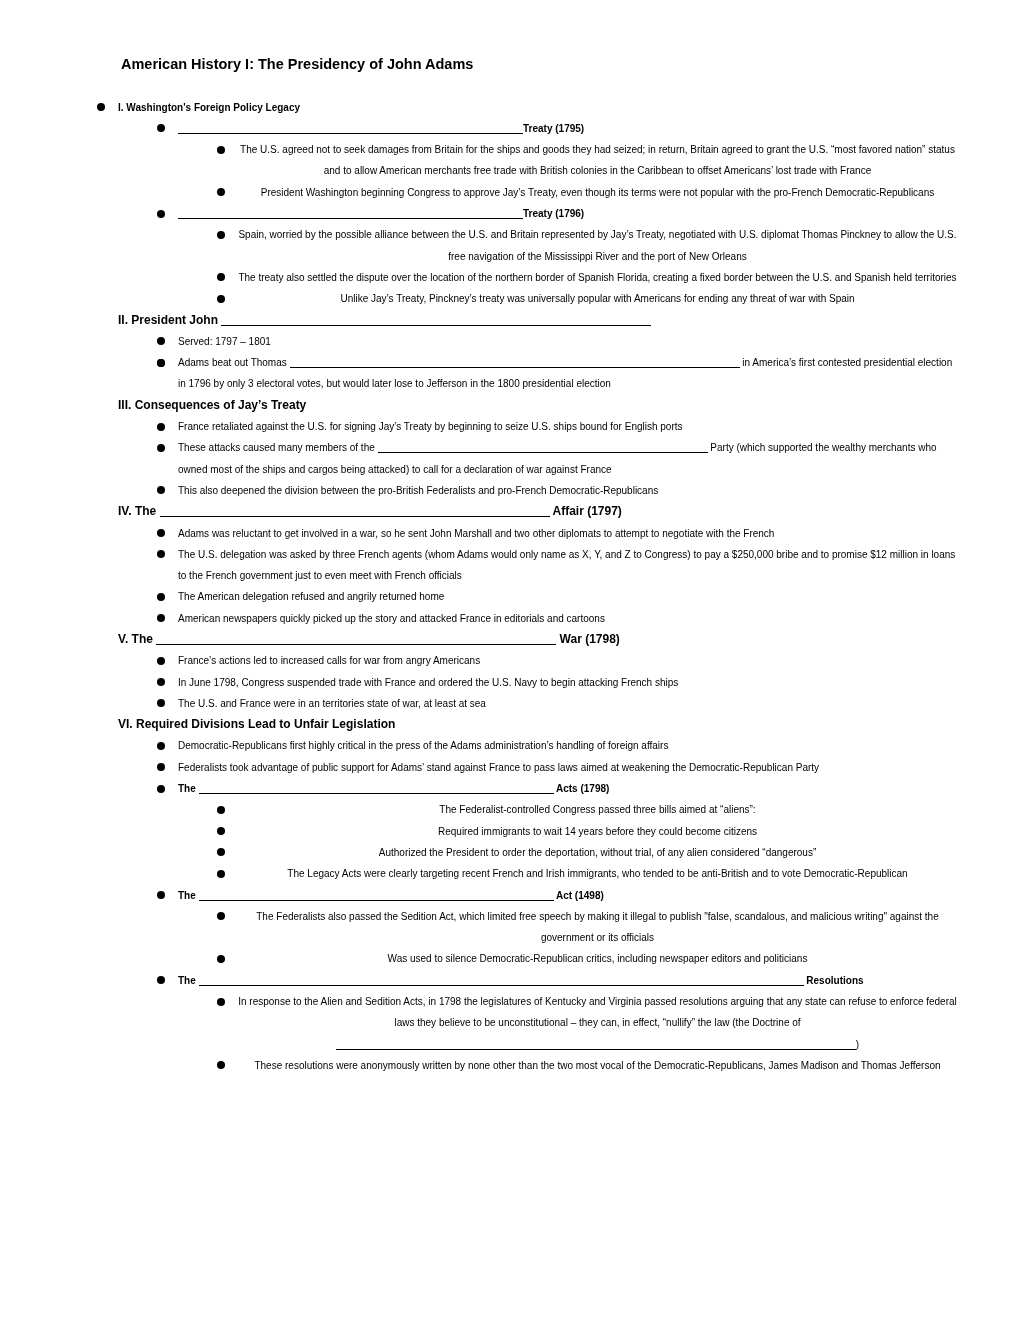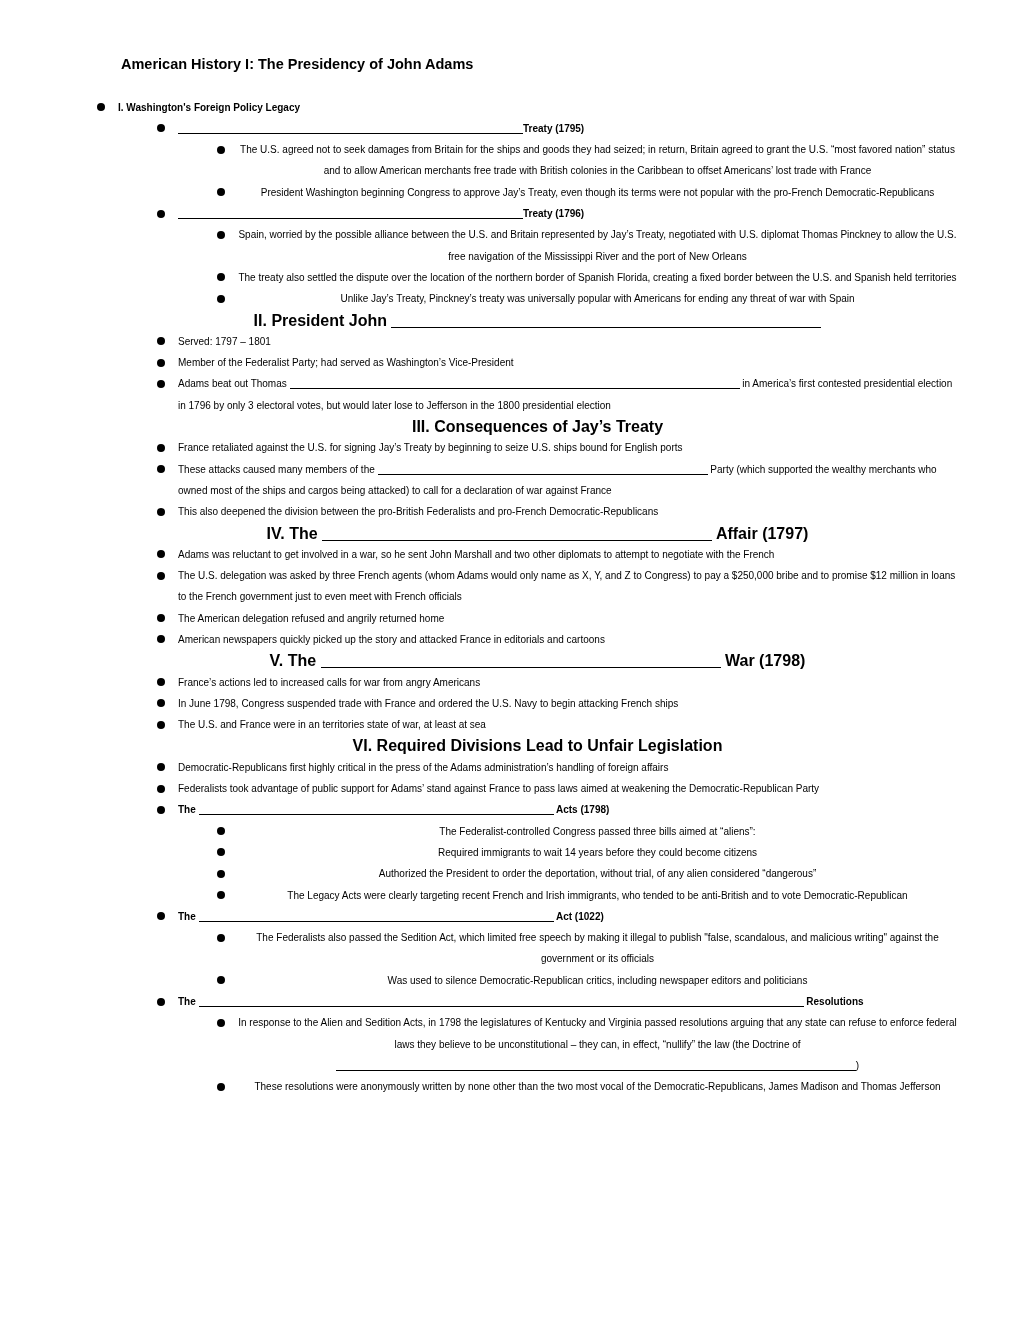--- a/index.html
+++ b/index.html
@@ -52,23 +52,22 @@
   
   .lvl1 { margin-left: 0px;  padding-left: 21px; }
   .lvl2 { margin-left: 60px; padding-left: 21px; }
   .lvl3 { margin-left: 120px;padding-left: 21px; text-align: center; }
 
   
   .head {
     margin-left: 21px;
     padding-left: 0;
     font-weight: bold;
-    font-size: 16px;
+    font-size: 12px;
     line-height: 21.3px;
-    text-align: center;
   }
 
   .b { font-weight: bold; }
 
   
   .blank {
     display: inline-block;
     border-bottom: 1.4px solid #000;
     vertical-align: -2px;
     height: 13px;
@@ -85,21 +84,21 @@
       <div class="row lvl1"><span class="bullet"></span><span class="b"><span>I. Washington's Foreign Policy Legacy</span></span></div>
       <div class="row lvl2"><span class="bullet"></span><span class="b"><span class="blank" style="width: 345px;"></span><span>Treaty (1795)</span></span></div>
       <div class="row lvl3"><span class="bullet"></span><span><span>The U.S. agreed not to seek damages from Britain for the ships and goods they had seized; in return, Britain agreed to grant the U.S. “most favored nation” status and to allow American merchants free trade with British colonies in the Caribbean to offset Americans’ lost trade with France</span></span></div>
       <div class="row lvl3"><span class="bullet"></span><span><span>President Washington beginning Congress to approve Jay’s Treaty, even though its terms were not popular with the pro-French Democratic-Republicans</span></span></div>
       <div class="row lvl2"><span class="bullet"></span><span class="b"><span class="blank" style="width: 345px;"></span><span>Treaty (1796)</span></span></div>
       <div class="row lvl3"><span class="bullet"></span><span><span>Spain, worried by the possible alliance between the U.S. and Britain represented by Jay’s Treaty, negotiated with U.S. diplomat Thomas Pinckney to allow the U.S. free navigation of the Mississippi River and the port of New Orleans</span></span></div>
       <div class="row lvl3"><span class="bullet"></span><span><span>The treaty also settled the dispute over the location of the northern border of Spanish Florida, creating a fixed border between the U.S. and Spanish held territories</span></span></div>
       <div class="row lvl3"><span class="bullet"></span><span><span>Unlike Jay’s Treaty, Pinckney’s treaty was universally popular with Americans for ending any threat of war with Spain</span></span></div>
       <div class="row head"><span class="b"><span>II. President John </span><span class="blank" style="width: 430px;"></span></span></div>
       <div class="row lvl2"><span class="bullet"></span><span><span>Served: 1797 – 1801</span></span></div>
-      <div class="row lvl2"><span class="bullet"></span><span><span>Member of the Federalist Party; had served as Washington’s Vice-President</span></span></div>
+      <div class="row lvl2"><span class="bullet"></span></div>
       <div class="row lvl2"><span class="bullet"></span><span><span>Adams beat out Thomas </span><span class="blank" style="width: 450px;"></span><span> in America’s first contested presidential election in  1796 by only 3 electoral votes, but would later lose to Jefferson in the 1800 presidential election</span></span></div>
       <div class="row head"><span class="b"><span>III. Consequences of Jay’s Treaty</span></span></div>
       <div class="row lvl2"><span class="bullet"></span><span><span>France retaliated against the U.S. for signing Jay’s Treaty by beginning to seize U.S. ships bound for English ports</span></span></div>
       <div class="row lvl2"><span class="bullet"></span><span><span>These attacks caused many members of the </span><span class="blank" style="width: 330px;"></span><span> Party (which supported the wealthy merchants who owned most of the ships and cargos being attacked) to call for a declaration of war against France</span></span></div>
       <div class="row lvl2"><span class="bullet"></span><span><span>This also deepened the division between the pro-British Federalists and pro-French Democratic-Republicans</span></span></div>
       <div class="row head"><span class="b"><span>IV. The </span><span class="blank" style="width: 390px;"></span><span> Affair (1797)</span></span></div>
       <div class="row lvl2"><span class="bullet"></span><span><span>Adams was reluctant to get involved in a war, so he sent John Marshall and two other diplomats to attempt to negotiate with the French</span></span></div>
       <div class="row lvl2"><span class="bullet"></span><span><span>The U.S. delegation was asked by three French agents (whom Adams would only name as X, Y, and Z to Congress) to pay a $250,000 bribe and to promise $12 million in loans to the French government just to even meet with French officials</span></span></div>
       <div class="row lvl2"><span class="bullet"></span><span><span>The American delegation refused and angrily returned home</span></span></div>
       <div class="row lvl2"><span class="bullet"></span><span><span>American newspapers quickly picked up the story and attacked France in editorials and cartoons</span></span></div>
@@ -108,21 +107,21 @@
       <div class="row lvl2"><span class="bullet"></span><span><span>In June 1798, Congress suspended trade with France and ordered the U.S. Navy to begin attacking French ships</span></span></div>
       <div class="row lvl2"><span class="bullet"></span><span><span>The U.S. and France were in an territories state of war, at least at sea</span></span></div>
       <div class="row head"><span class="b"><span>VI. Required Divisions Lead to Unfair Legislation</span></span></div>
       <div class="row lvl2"><span class="bullet"></span><span><span>Democratic-Republicans first highly critical in the press of the Adams administration’s handling of foreign affairs</span></span></div>
       <div class="row lvl2"><span class="bullet"></span><span><span>Federalists took advantage of public support for Adams’ stand against France to pass laws aimed at weakening the Democratic-Republican Party</span></span></div>
       <div class="row lvl2"><span class="bullet"></span><span class="b"><span>The </span><span class="blank" style="width: 355px;"></span><span> Acts (1798)</span></span></div>
       <div class="row lvl3"><span class="bullet"></span><span><span>The Federalist-controlled Congress passed three bills aimed at “aliens”:</span></span></div>
       <div class="row lvl3"><span class="bullet"></span><span><span>Required immigrants to wait 14 years before they could become citizens</span></span></div>
       <div class="row lvl3"><span class="bullet"></span><span><span>Authorized the President to order the deportation, without trial, of any alien considered “dangerous”</span></span></div>
       <div class="row lvl3"><span class="bullet"></span><span><span>The Legacy Acts were clearly targeting recent French and Irish immigrants, who tended to be anti-British and to vote Democratic-Republican</span></span></div>
-      <div class="row lvl2"><span class="bullet"></span><span class="b"><span>The </span><span class="blank" style="width: 355px;"></span><span> Act (1022)</span></span></div>
+      <div class="row lvl2"><span class="bullet"></span><span class="b"><span>The </span><span class="blank" style="width: 355px;"></span><span> Act (1498)</span></span></div>
       <div class="row lvl3"><span class="bullet"></span><span><span>The Federalists also passed the Sedition Act, which limited free speech by making it illegal to publish "false, scandalous, and malicious writing" against the government or its officials</span></span></div>
       <div class="row lvl3"><span class="bullet"></span><span><span>Was used to silence Democratic-Republican critics, including newspaper editors and politicians</span></span></div>
       <div class="row lvl2"><span class="bullet"></span><span class="b"><span>The </span><span class="blank" style="width: 605px;"></span><span> Resolutions</span></span></div>
       <div class="row lvl3"><span class="bullet"></span><span><span>In response to the Alien and Sedition Acts, in 1798 the legislatures of Kentucky and Virginia passed resolutions arguing that any state can refuse to enforce federal laws they believe to be unconstitutional – they can, in effect, “nullify” the law (the Doctrine of </span><span class="blank" style="width: 520px;"></span><span>)</span></span></div>
       <div class="row lvl3"><span class="bullet"></span><span><span>These resolutions were anonymously written by none other than  the two most vocal of the Democratic-Republicans, James Madison and Thomas Jefferson</span></span></div>
     </div>
 
 </div>
 
 </body></html>

